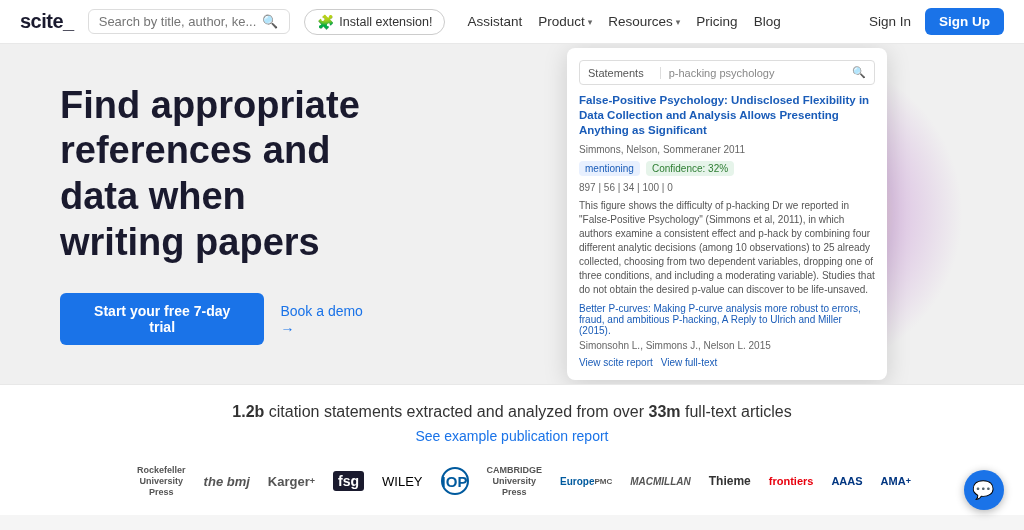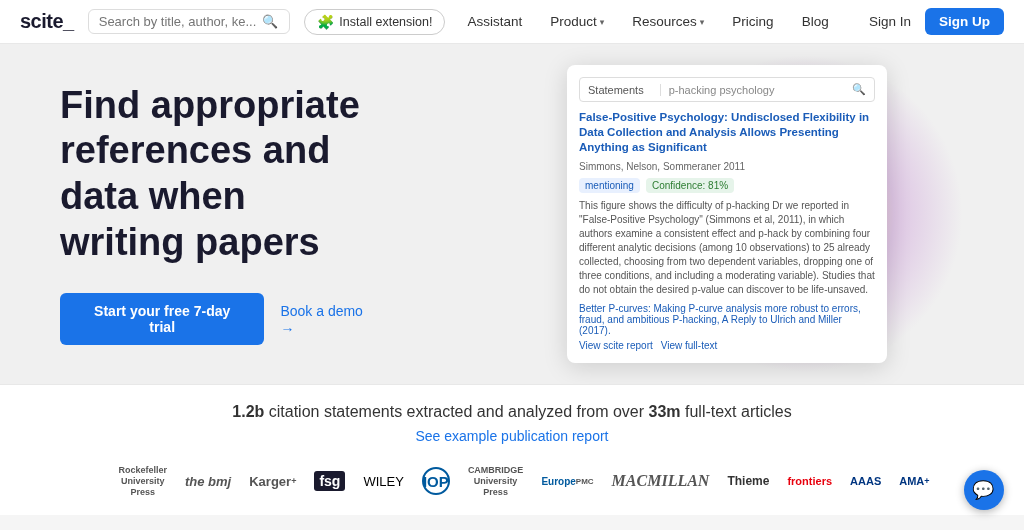--- a/index.html
+++ b/index.html
@@ -21,21 +21,21 @@
       border: none; outline: none; font-size: 13px; color: #888; width: 160px;
       background: transparent;
     }
     .search-icon { color: #aaa; font-size: 13px; margin-left: 4px; }
     .ext-btn {
       display: flex; align-items: center; border: 1.5px solid #ccc; border-radius: 20px;
       padding: 4px 12px; font-size: 12.5px; color: #333; cursor: pointer; margin-right: 14px;
       background: #fff; white-space: nowrap;
     }
     .ext-emoji { margin-right: 5px; font-size: 14px; }
-    nav .nav-links { display: flex; align-items: center; gap: 12px; flex: 1; }
+    nav .nav-links { display: flex; align-items: center; gap: 0; flex: 1; }
     .nav-item {
       font-size: 13.5px; color: #333; padding: 4px 8px; cursor: pointer;
       display: flex; align-items: center; gap: 3px; white-space: nowrap;
     }
     .nav-item .chevron { font-size: 9px; color: #666; }
     .nav-signin { font-size: 13.5px; color: #333; padding: 4px 8px; cursor: pointer; margin-left: auto; }
     .nav-signup {
       background: #1a73e8; color: #fff; border: none; border-radius: 6px;
       padding: 6px 14px; font-size: 13.5px; font-weight: 600; cursor: pointer; margin-left: 6px;
     }
@@ -192,24 +192,26 @@
     <div class="mockup-card">
       <div class="mockup-search">
         <span class="mockup-search-dropdown">Statements</span>
         <span class="mockup-search-input">p-hacking psychology</span>
         <span>🔍</span>
       </div>
       <div class="mockup-paper-title">False-Positive Psychology: Undisclosed Flexibility in Data Collection and Analysis Allows Presenting Anything as Significant</div>
       <div class="mockup-authors">Simmons, Nelson, Sommeraner 2011</div>
       <div class="mockup-badges">
         <span class="badge-mention">mentioning</span>
-        <span class="badge-support">Confidence: 81%</span>
-      </div>
+        <span class="badge-support">Confidence: 32%</span>
+      </div>
+      <div class="mockup-stats">897 | 56 | 34 | 100 | 0</div>
       <div class="mockup-body">This figure shows the difficulty of p-hacking Dr we reported in "False-Positive Psychology" (Simmons et al, 2011), in which authors examine a consistent effect and p-hack by combining four different analytic decisions (among 10 observations) to 25 already collected, choosing from two dependent variables, dropping one of three conditions, and including a moderating variable). Studies that do not obtain the desired p-value can discover to be life-unsaved.</div>
-      <div class="mockup-ref">Better P-curves: Making P-curve analysis more robust to errors, fraud, and ambitious P-hacking, A Reply to Ulrich and Miller (2017).</div>
+      <div class="mockup-ref">Better P-curves: Making P-curve analysis more robust to errors, fraud, and ambitious P-hacking, A Reply to Ulrich and Miller (2015).</div>
+      <div class="mockup-ref-meta">Simonsohn L., Simmons J., Nelson L. 2015</div>
       <div class="mockup-actions">
         <span class="mockup-action-link">View scite report</span>
         <span class="mockup-action-link">View full-text</span>
       </div>
     </div>
   </div>
 </div>
 
 <div class="stats-bar">
   <div class="stats-text">
@@ -225,21 +227,21 @@
     <div class="logo-item" style="font-size:13px;">Karger<sup style="font-size:9px">+</sup></div>
     <div class="logo-fsg logo-item">fsg</div>
     <div class="logo-wiley logo-item">WILEY</div>
     <div class="logo-iop logo-item">IOP</div>
     <div class="logo-item" style="font-size:9px;line-height:1.2;text-align:center;">CAMBRIDGE<br>University<br>Press</div>
     <div class="logo-item" style="font-size:10px;">
         <span style="color:#005a9e;font-weight:700;">Europe</span>
         <br>
         <span style="font-size:8px;color:#555;">PMC</span>
       </div>
-    <div class="logo-item" style="font-size:16px;font-style:italic;font-family:Liberation Serif, serif;">MACMILLAN</div>
+    <div class="logo-item" style="font-size:10px;font-style:italic;">MACMILLAN</div>
     <div class="logo-thieme logo-item">Thieme</div>
     <div class="logo-frontiers logo-item">frontiers</div>
     <div class="logo-aaas logo-item" style="font-weight:700;">AAAS</div>
     <div class="logo-ama logo-item" style="font-weight:700;">AMA<sup style="font-size:9px">+</sup></div>
   </div>
 
   <div class="logos-row2">
     
     
     

